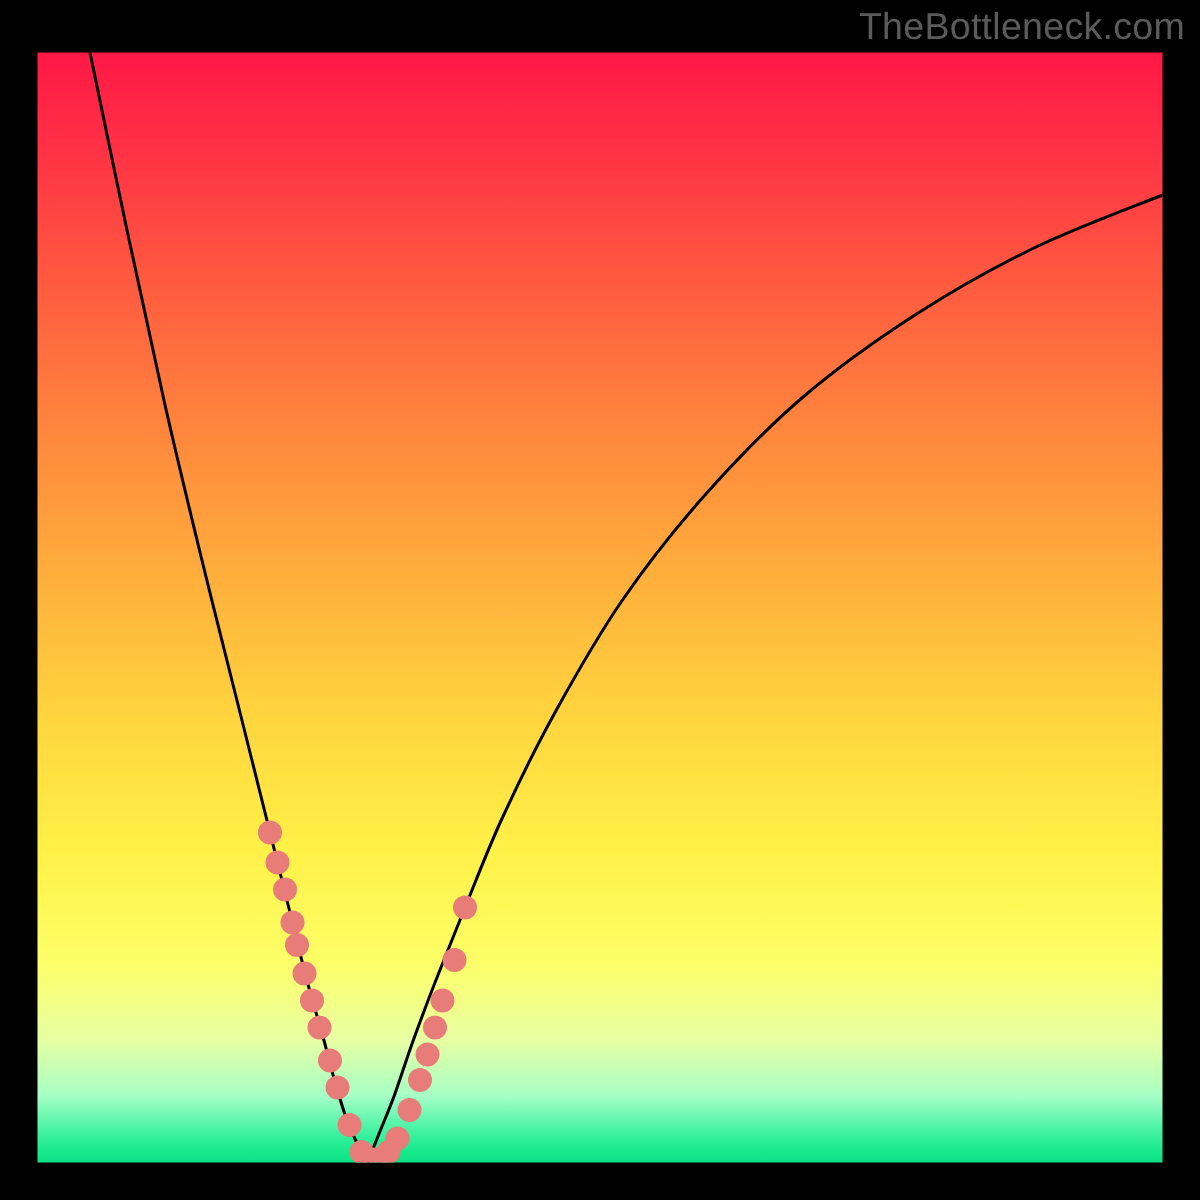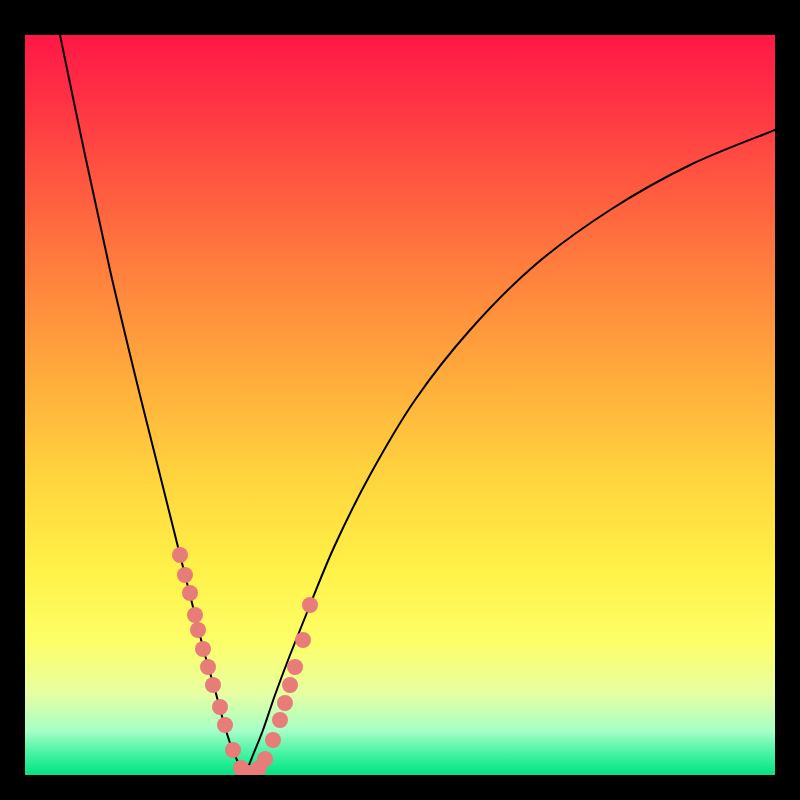--- a/index.html
+++ b/index.html
@@ -53,20 +53,21 @@
     inset: 0;
     width: 100%;
     height: 100%;
     display: block;
   }
 </style>
 </head>
 <body>
 <div class="frame">
 
+  <div class="watermark">TheBottleneck.com</div>
 
   <div class="plot-area">
     <svg viewBox="0 0 750 740" preserveAspectRatio="none">
       <path id="left-curve" fill="none" stroke="#000" stroke-width="2" stroke-linecap="round" stroke-linejoin="round" d="M 35 0 C 39.17 20.00, 51.67 80.83, 60 120 C 68.33 159.17, 76.67 198.33, 85 235 C 93.33 271.67, 101.67 305.83, 110 340 C 118.33 374.17, 127.50 410.00, 135 440 C 142.50 470.00, 149.17 496.67, 155 520 C 160.83 543.33, 165.83 563.33, 170 580 C 174.17 596.67, 176.67 607.50, 180 620 C 183.33 632.50, 187.00 644.17, 190 655 C 193.00 665.83, 195.50 676.17, 198 685 C 200.50 693.83, 202.67 701.33, 205 708 C 207.33 714.67, 209.50 719.67, 212 725 C 214.50 730.33, 218.67 737.50, 220 740"></path>
       <path id="right-curve" fill="none" stroke="#000" stroke-width="2" stroke-linecap="round" stroke-linejoin="round" d="M 220 740 C 221.33 736.67, 225.00 727.50, 228 720 C 231.00 712.50, 234.33 705.00, 238 695 C 241.67 685.00, 245.50 672.50, 250 660 C 254.50 647.50, 259.17 635.00, 265 620 C 270.83 605.00, 277.50 588.33, 285 570 C 292.50 551.67, 300.00 531.67, 310 510 C 320.00 488.33, 331.67 464.17, 345 440 C 358.33 415.83, 373.33 389.17, 390 365 C 406.67 340.83, 425.00 317.50, 445 295 C 465.00 272.50, 486.67 250.00, 510 230 C 533.33 210.00, 559.17 191.67, 585 175 C 610.83 158.33, 637.50 143.33, 665 130 C 692.50 116.67, 735.83 100.83, 750 95"></path>
       <g id="marker-layer">
           <circle cx="155" cy="520" r="8" fill="#e77c78"></circle>
           <circle cx="160" cy="540" r="8" fill="#e77c78"></circle>
           <circle cx="165" cy="558" r="8" fill="#e77c78"></circle>
           <circle cx="170" cy="580" r="8" fill="#e77c78"></circle>

